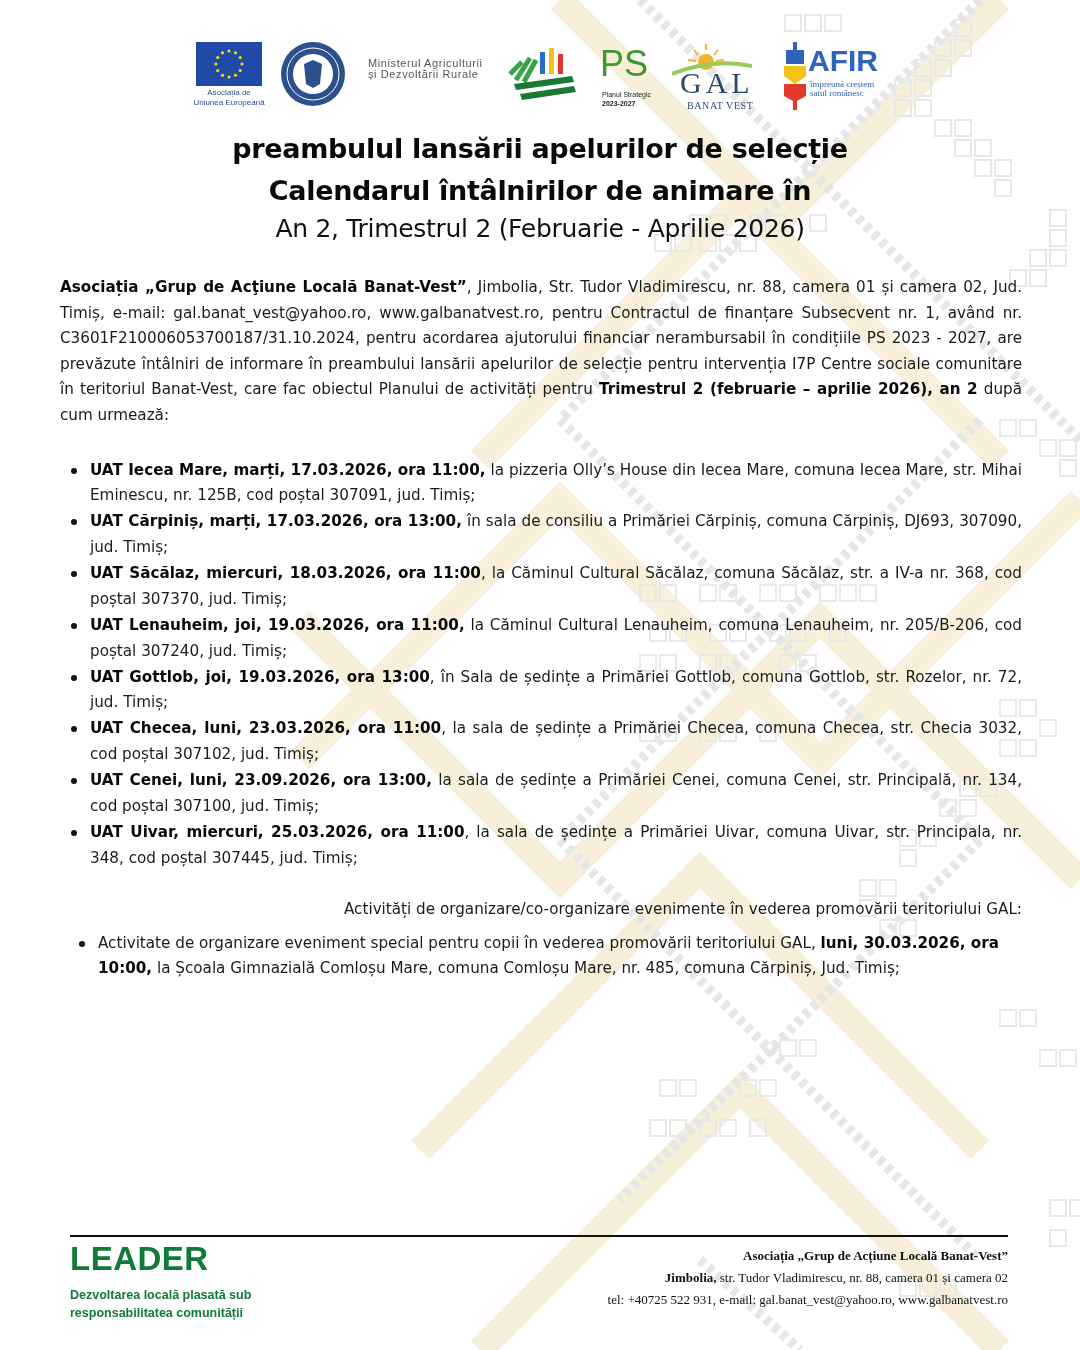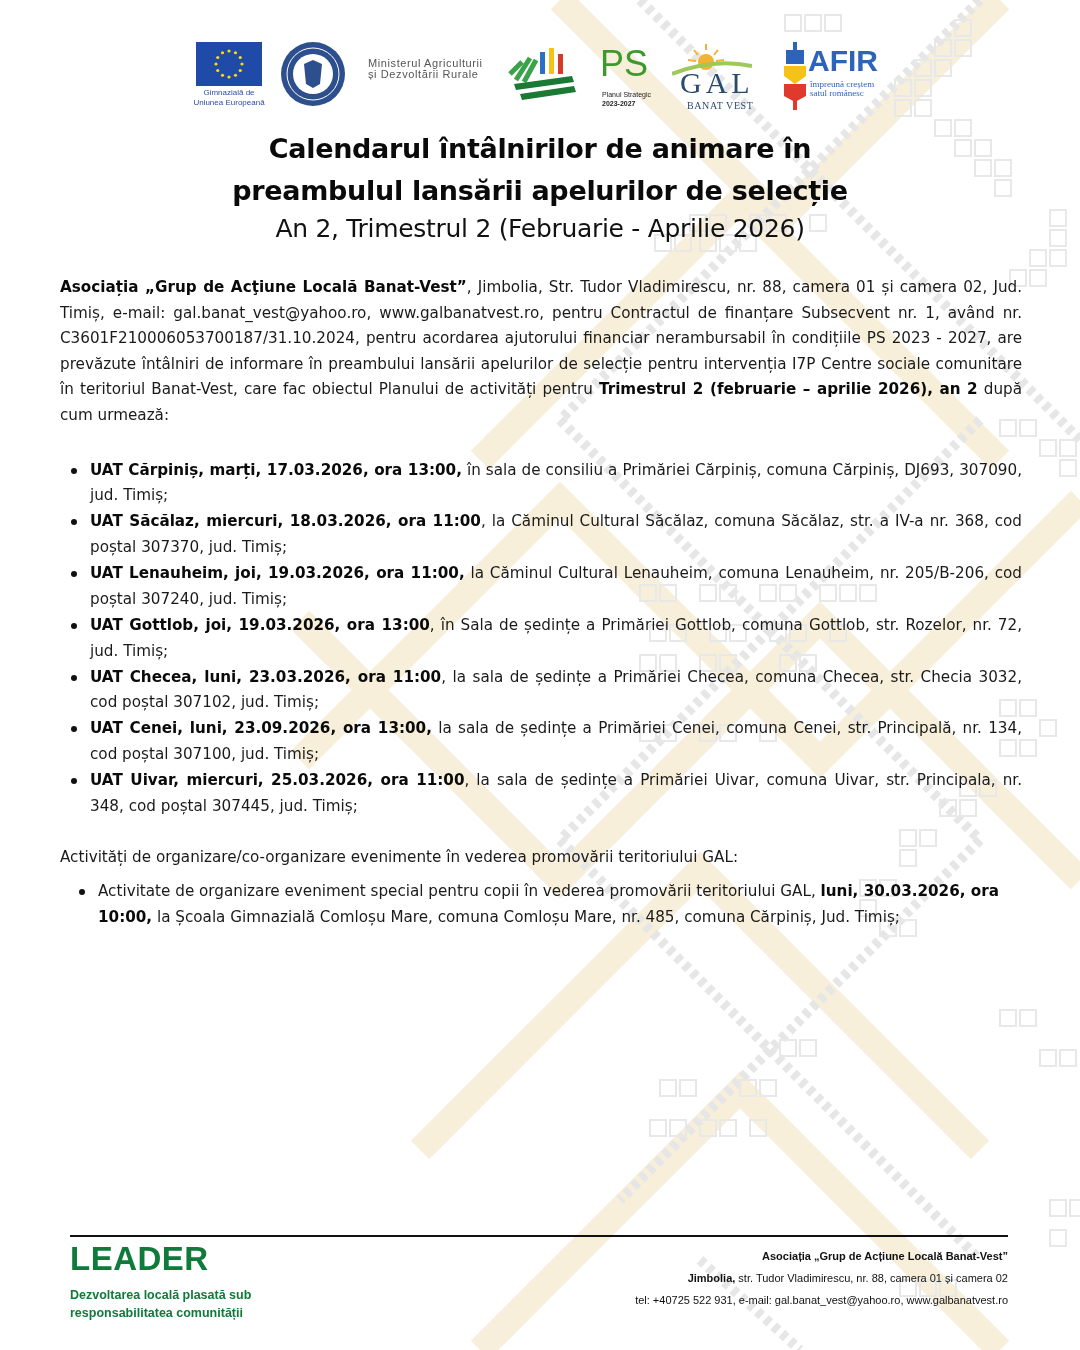--- a/index.html
+++ b/index.html
@@ -78,41 +78,41 @@
   .intro { text-align: justify; margin: 0; }
   .intro b, .item b, .extra b { font-weight: bold; color: #0a0a0a; }
   ul.events { margin: 29px 0 0 0; padding: 0 0 0 30px; list-style: none; }
   ul.events li, ul.extra-list li {
     position: relative; text-align: justify; margin: 0 0 0.6px 0;
   }
   ul.events li::before, ul.extra-list li::before {
     content: ""; position: absolute; left: -19px; top: 10px; width: 6px; height: 6px;
     border-radius: 50%; background: #111;
   }
-  .extra-title { margin: 26px 0 0 0; }
+  .extra-title { margin: 26px 0 0 0; text-align: right; }
   ul.extra-list { margin: 8px; padding: 0 0 0 30px; list-style: none; }
   ul.extra-list li { text-align: left; }
 
   
   .footer-line {
     position: absolute; left: 70px; top: 1235px; width: 938px; height: 2px; background: #111;
   }
   .leader {
     position: absolute; left: 70px; top: 1241px;
     font-family: "Liberation Sans", sans-serif; font-weight: bold; font-size: 33px;
     color: #0f7a3a; letter-spacing: 0.5px; line-height: 36px;
   }
   .leader-sub {
     position: absolute; left: 70px; top: 1286px; width: 240px;
     font-family: "Liberation Sans", sans-serif; font-weight: bold; font-size: 12.5px;
     color: #0f7a3a; line-height: 18px;
   }
   .contact {
     position: absolute; right: 72px; top: 1245px; text-align: right;
-    font-family: Liberation Sans, sans-serif; font-size: 11px; line-height: 22px; color: #111;
+    font-family: Liberation Serif, serif; font-size: 13px; line-height: 22px; color: #111;
   }
   .contact .org { font-weight: bold; }
   .contact b { font-weight: bold; }
 </style>
 </head>
 <body>
 
 <svg id="bg" viewBox="0 0 1080 1350" xmlns="http://www.w3.org/2000/svg">
   <g opacity="0.55">
 
@@ -260,21 +260,21 @@
             <circle cx="20" cy="22" r="1.6"></circle>
             <circle cx="21.7416697508023" cy="15.499999999999998" r="1.6"></circle>
             <circle cx="26.499999999999993" cy="10.741669750802302" r="1.6"></circle>
             <circle cx="33" cy="9" r="1.6"></circle>
             <circle cx="39.5" cy="10.741669750802298" r="1.6"></circle>
             <circle cx="44.2583302491977" cy="15.499999999999995" r="1.6"></circle>
           </g>
       </svg>
     </div>
     <div class="logo eu-caption">
-      <div>Gimnazială de</div>
+      <div>Asociația de</div>
       <div>Uniunea Europeană</div>
     </div>
     <div class="logo gov-seal">
       <svg width="66" height="68" viewBox="0 0 66 68">
         <circle cx="33" cy="34" r="32" fill="#2d4f8e"></circle>
         <circle cx="33" cy="34" r="20" fill="#ffffff"></circle>
         <path d="M24 24 L33 20 L42 24 L40 44 L33 48 L26 44 Z" fill="#2d4f8e"></path>
         <circle cx="33" cy="34" r="26" fill="none" stroke="#fff" stroke-width="1"></circle>
       </svg>
     </div>
@@ -328,29 +328,30 @@
       </svg>
     </div>
     <div class="logo afir-text">AFIR</div>
     <div class="logo afir-sub">
       <div>împreună creștem</div>
       <div>satul românesc</div>
     </div>
   </div>
 
   <div class="title-block">
+    <div class="title-main">preambulul lansării apelurilor de selecție</div>
     <div class="title-main">Calendarul întâlnirilor de animare în</div>
-    <div class="title-main">preambulul lansării apelurilor de selecție</div>
     <div class="title-sub">An 2, Trimestrul 2 (Februarie - Aprilie 2026)</div>
   </div>
 
   <div class="content">
     <p class="intro"><b>Asociația „Grup de Acţiune Locală Banat-Vest”</b><span>, Jimbolia, Str. Tudor Vladimirescu, nr. 88, camera 01 și camera 02, Jud. Timiș, e-mail: gal.banat_vest@yahoo.ro, www.galbanatvest.ro, pentru Contractul de finanțare Subsecvent nr. 1, având nr. C3601F210006053700187/31.10.2024, pentru acordarea ajutorului financiar nerambursabil în condițiile PS 2023 - 2027, are prevăzute întâlniri de informare în preambului lansării apelurilor de selecție pentru intervenția I7P Centre sociale comunitare în teritoriul Banat-Vest, care fac obiectul Planului de activități pentru </span><b>Trimestrul 2 (februarie – aprilie 2026), an 2</b><span> după cum urmează:</span></p>
 
     <ul class="events">
+      <li class="item"><b>UAT Iecea Mare, marți, 17.03.2026, ora 11:00,</b><span> la pizzeria Olly’s House din Iecea Mare, comuna Iecea Mare, str. Mihai Eminescu, nr. 125B, cod poștal 307091, jud. Timiș;</span></li>
       <li class="item"><b>UAT Cărpiniș, marți, 17.03.2026, ora 13:00,</b><span> în sala de consiliu a Primăriei Cărpiniș, comuna Cărpiniș, DJ693, 307090, jud. Timiș;</span></li>
       <li class="item"><b>UAT Săcălaz, miercuri, 18.03.2026, ora 11:00</b><span>, la Căminul Cultural Săcălaz, comuna Săcălaz, str. a IV-a nr. 368, cod poștal 307370, jud. Timiș;</span></li>
       <li class="item"><b>UAT Lenauheim, joi, 19.03.2026, ora 11:00,</b><span> la Căminul Cultural Lenauheim, comuna Lenauheim, nr. 205/B-206, cod poștal 307240, jud. Timiș;</span></li>
       <li class="item"><b>UAT Gottlob, joi, 19.03.2026, ora 13:00</b><span>, în Sala de ședințe a Primăriei Gottlob, comuna Gottlob, str. Rozelor, nr. 72, jud. Timiș;</span></li>
       <li class="item"><b>UAT Checea, luni, 23.03.2026, ora 11:00</b><span>, la sala de ședințe a Primăriei Checea, comuna Checea, str. Checia 3032, cod poștal 307102, jud. Timiș;</span></li>
       <li class="item"><b>UAT Cenei, luni, 23.09.2026, ora 13:00,</b><span> la sala de ședințe a Primăriei Cenei, comuna Cenei, str. Principală, nr. 134, cod poștal 307100, jud. Timiș;</span></li>
       <li class="item"><b>UAT Uivar, miercuri, 25.03.2026, ora 11:00</b><span>, la sala de ședințe a Primăriei Uivar, comuna Uivar, str. Principala, nr. 348, cod poștal 307445, jud. Timiș;</span></li>
     </ul>
 
     <p class="extra-title">Activități de organizare/co-organizare evenimente în vederea promovării teritoriului GAL:</p>

